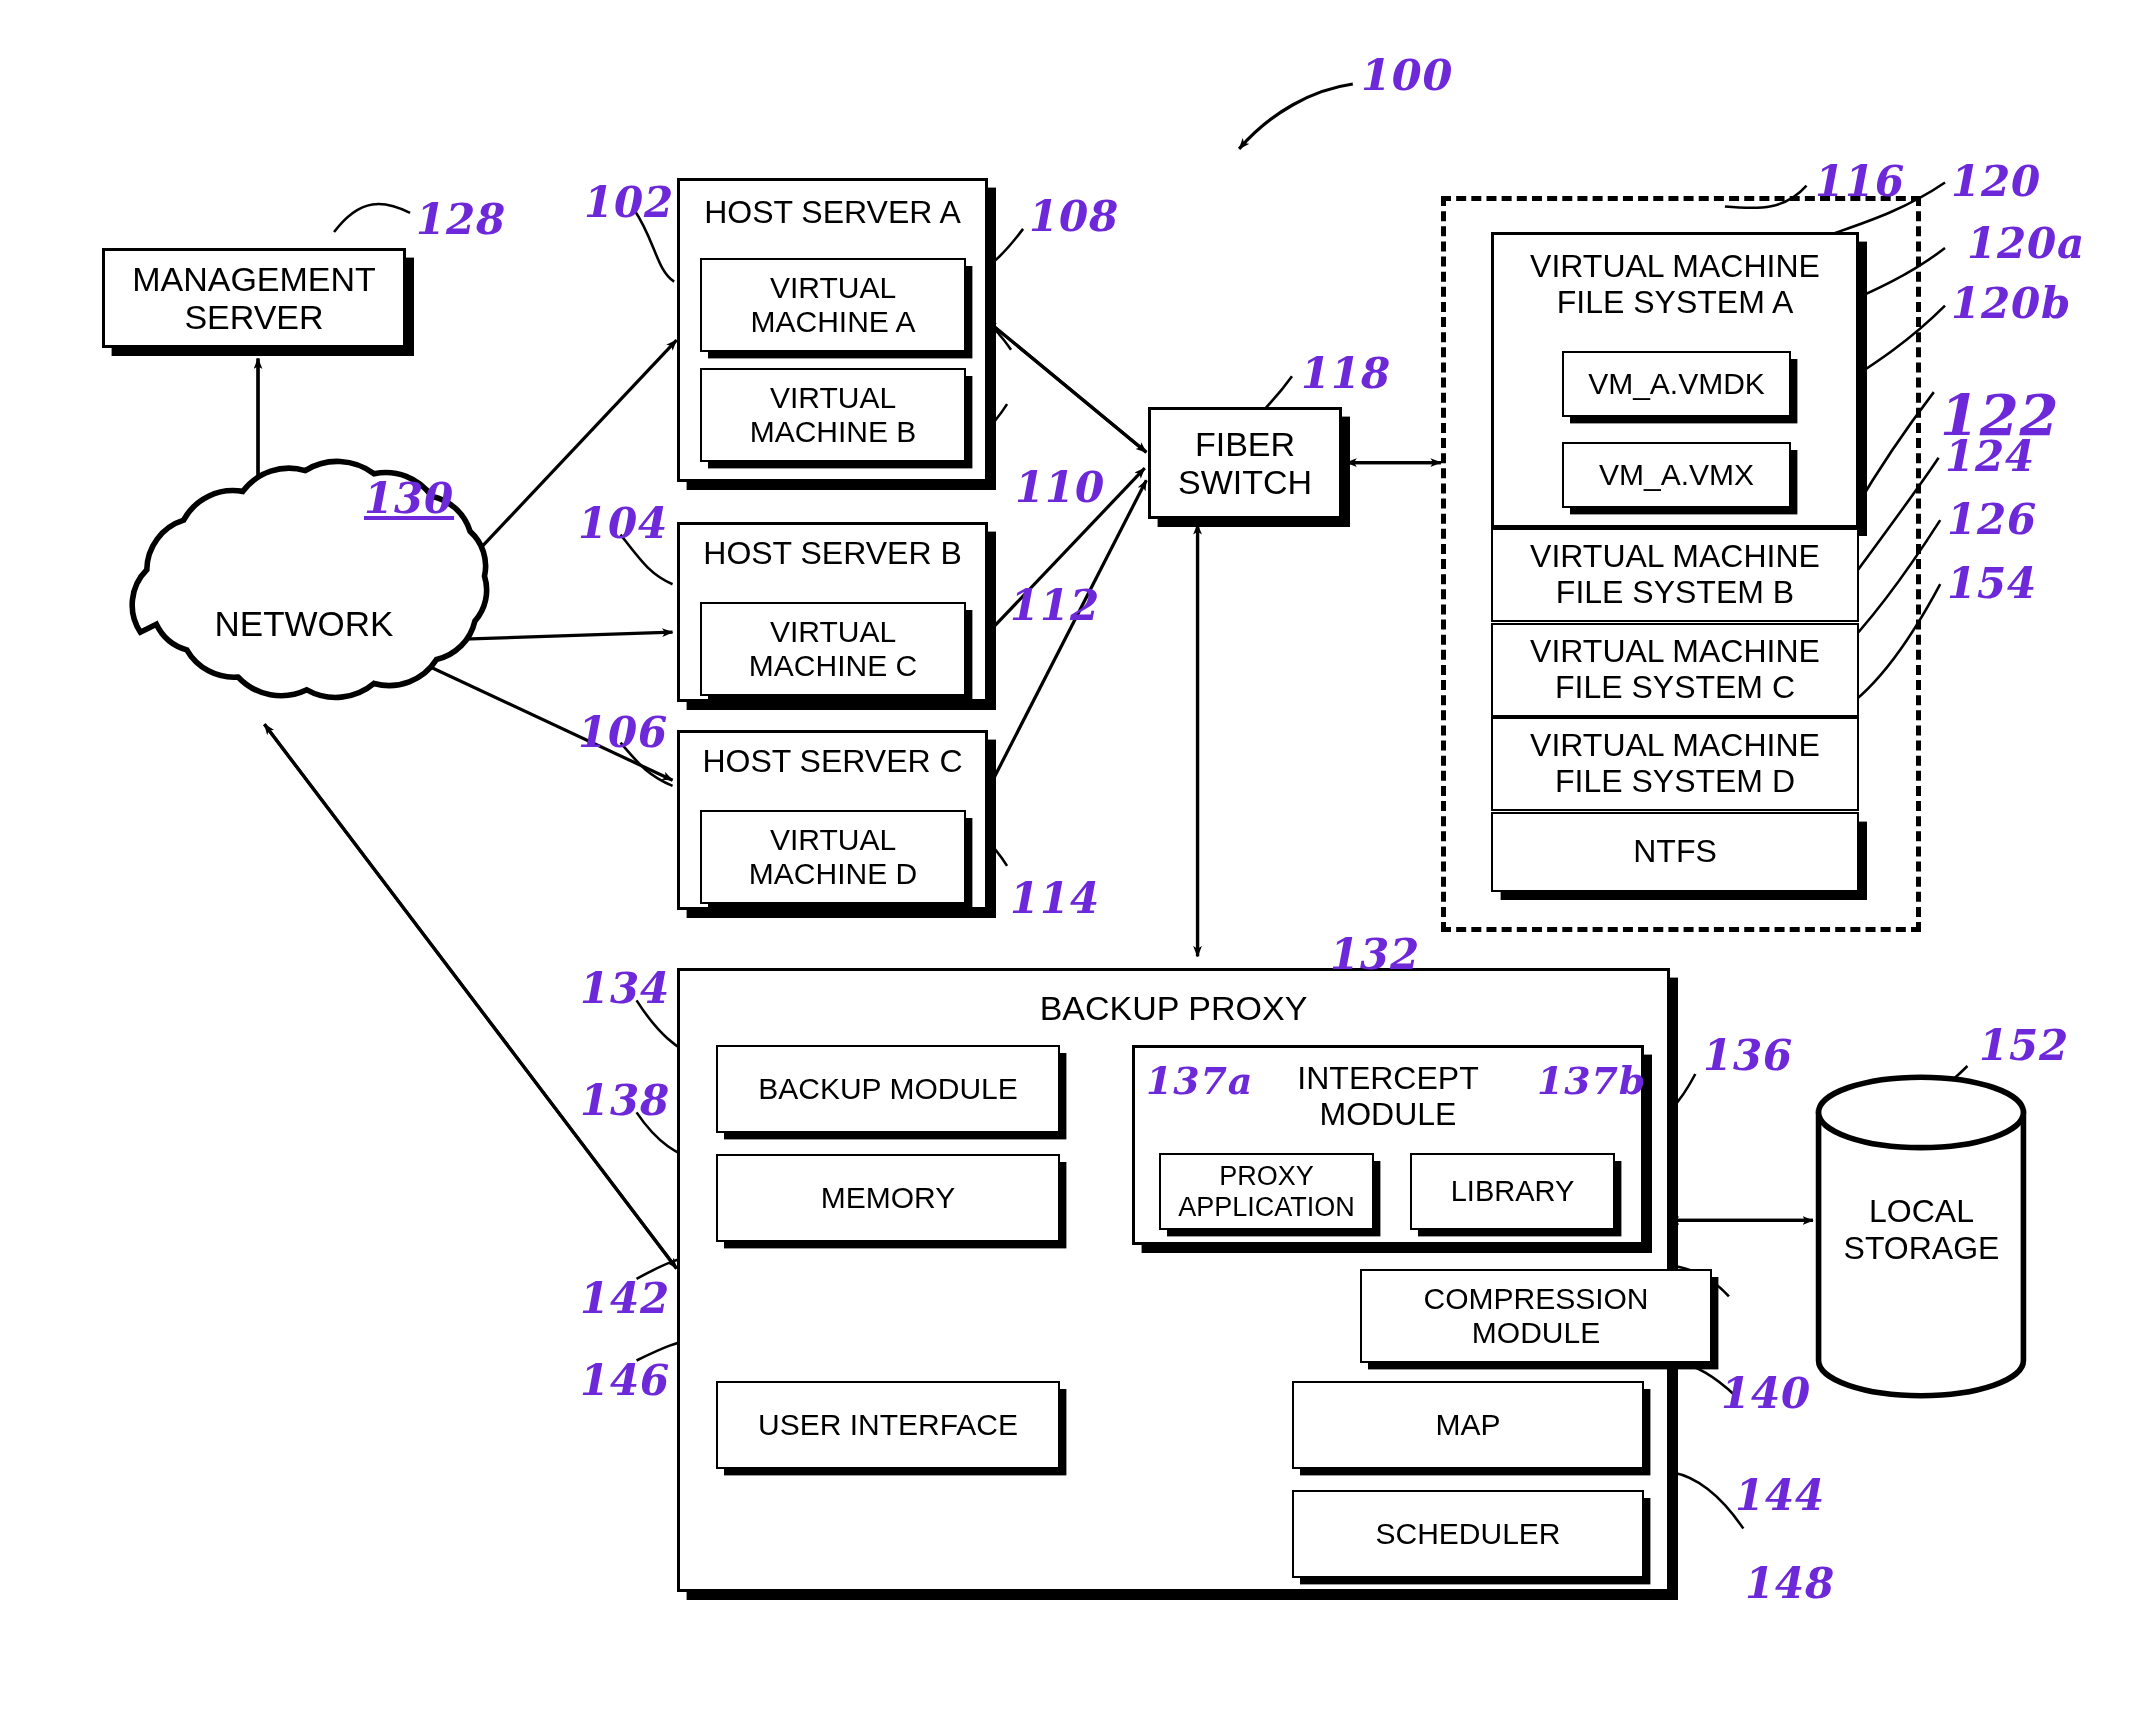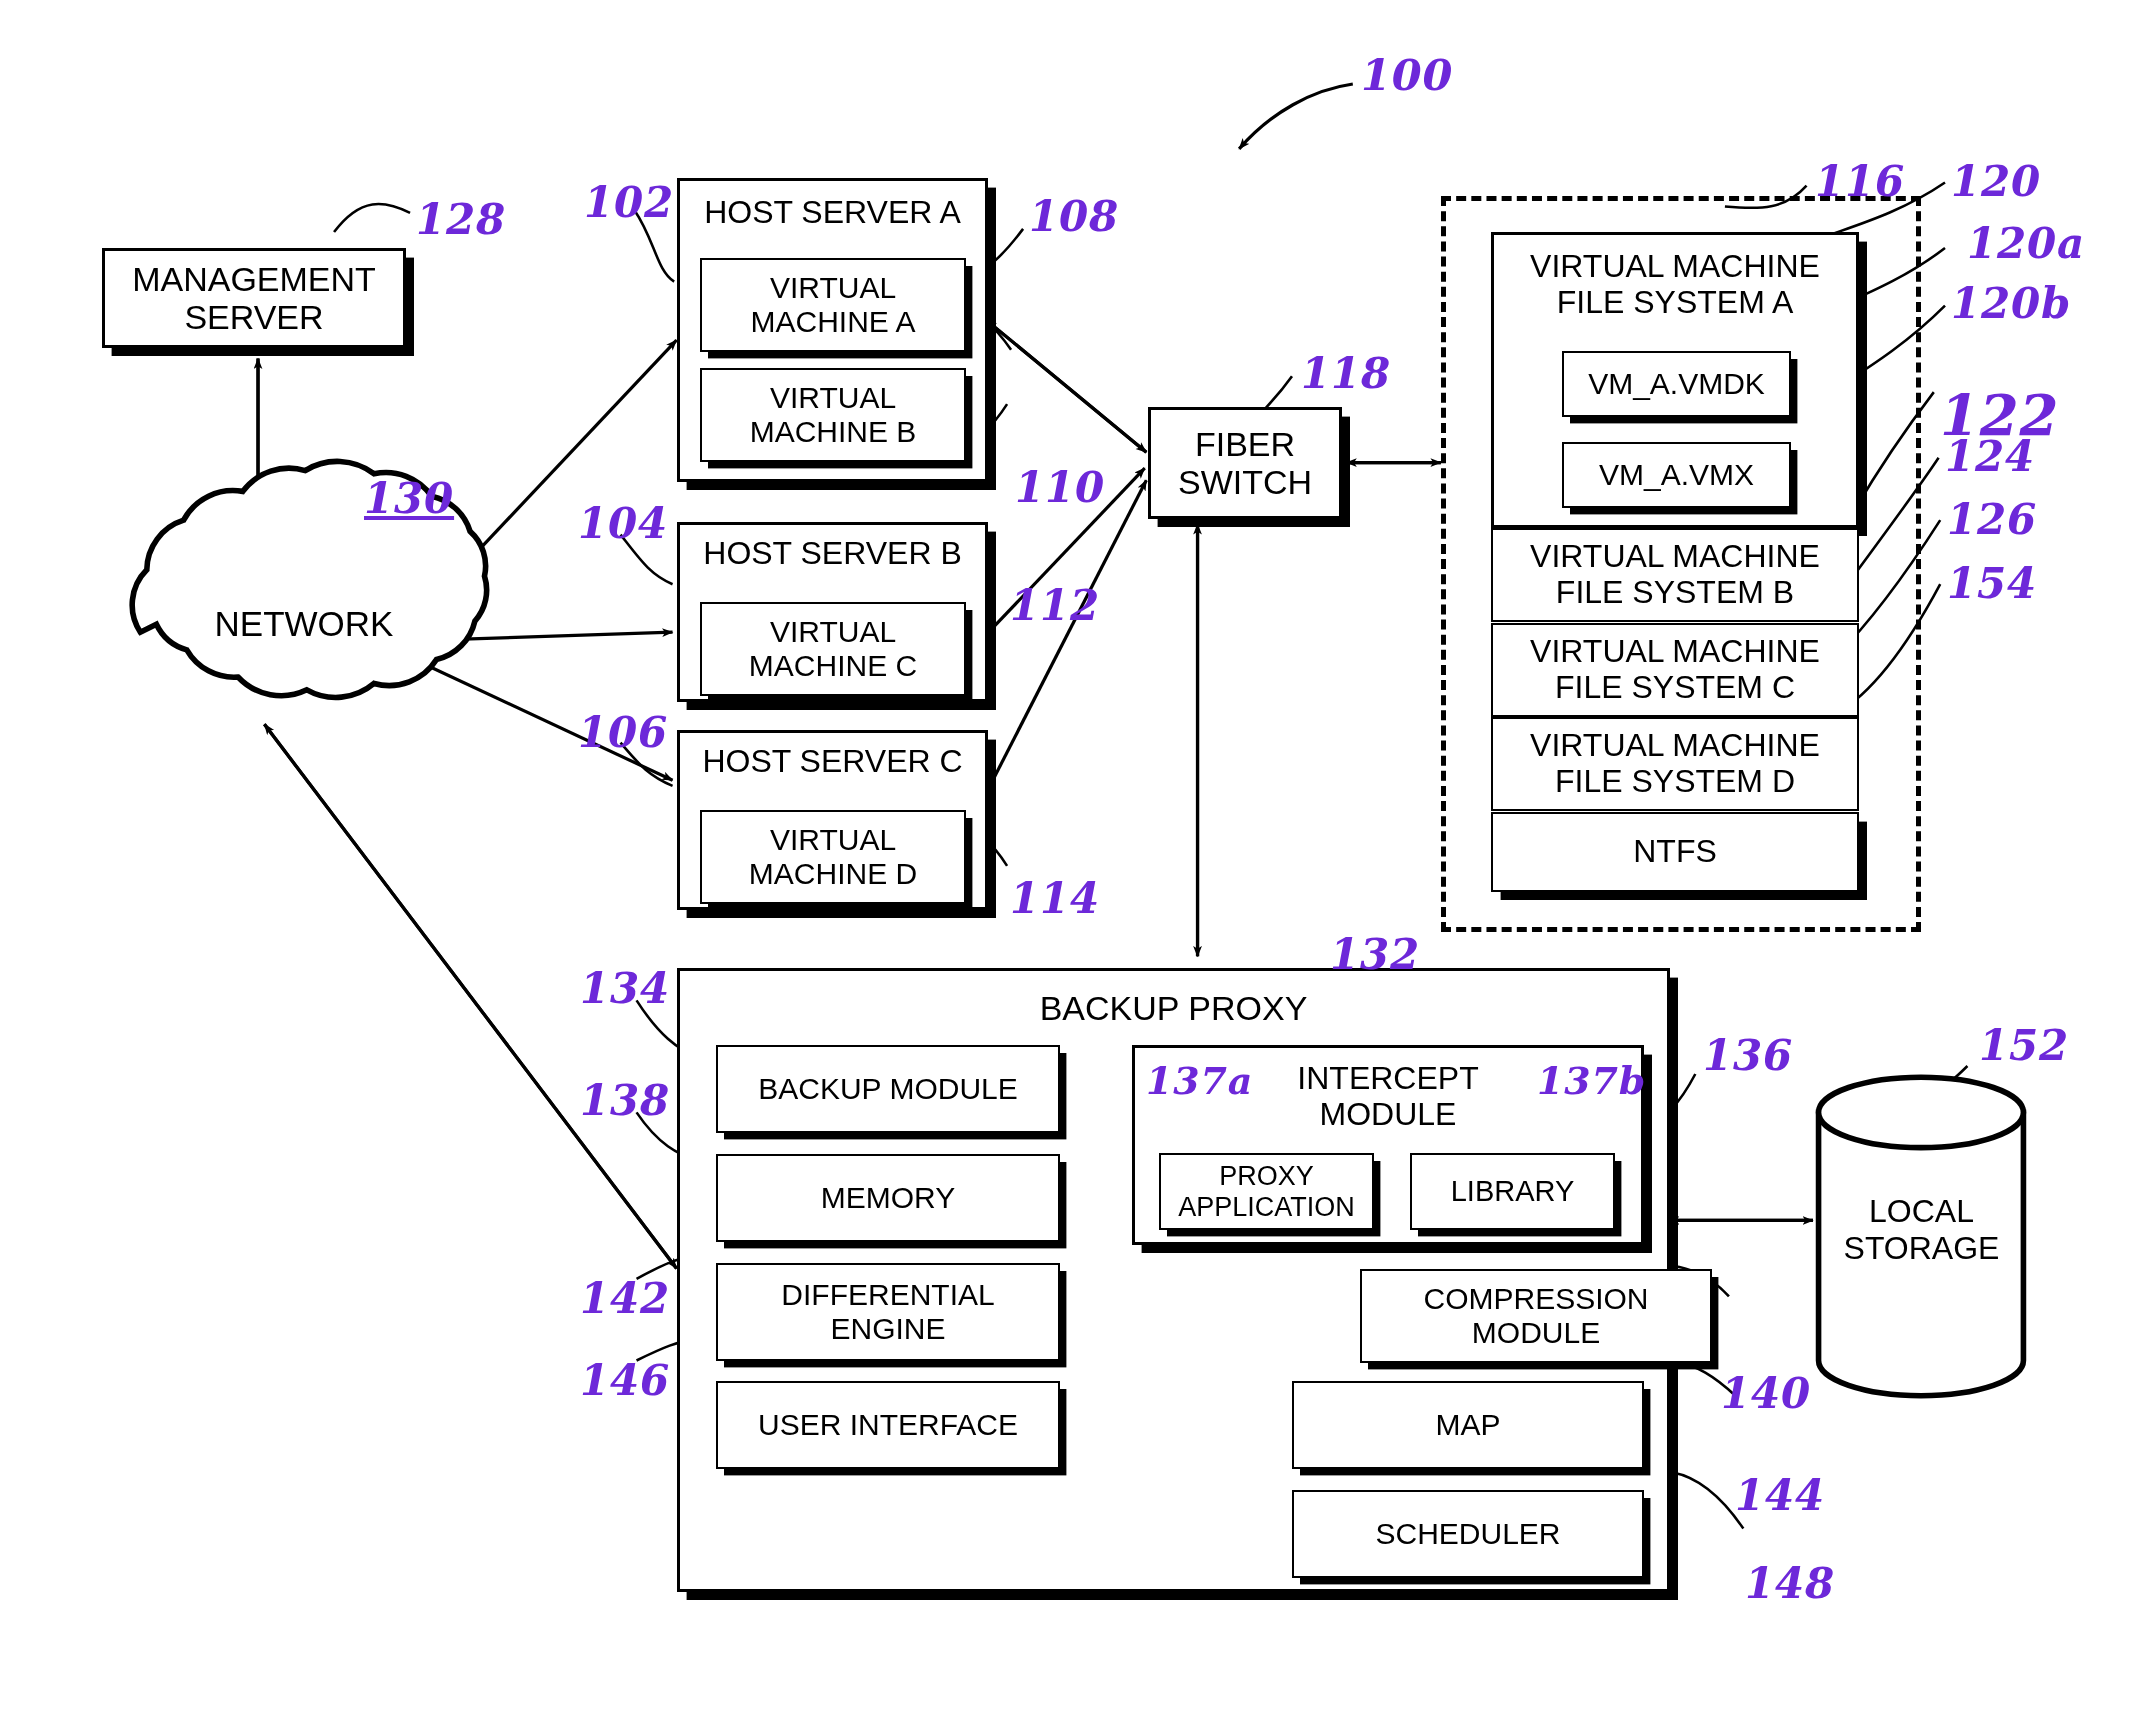--- a/index.html
+++ b/index.html
@@ -263,24 +263,20 @@
     <div class="ttl">BACKUP  PROXY</div>
   </div>
   <div class="ref" style="left:1330px;top:930px;font-size:42px;">132</div>
 
   <div class="pbox thin" style="left:716px;top:1045px;width:344px;height:88px;font-size:30px;">
     <div class="ttl">BACKUP MODULE</div>
   </div>
   <div class="pbox thin" style="left:716px;top:1154px;width:344px;height:88px;font-size:30px;">
     <div class="ttl">MEMORY</div>
   </div>
-  <div class="pbox thin" style="left:716px;top:1263px;width:344px;height:98px;font-size:30px;">
-    <div class="ttl">DIFFERENTIAL
-ENGINE</div>
-  </div>
   <div class="pbox thin" style="left:716px;top:1381px;width:344px;height:88px;font-size:30px;">
     <div class="ttl">USER INTERFACE</div>
   </div>
 
   <div class="ref" style="left:580px;top:964px;font-size:42px;">134</div>
   <div class="ref" style="left:580px;top:1076px;font-size:42px;">138</div>
   <div class="ref" style="left:580px;top:1274px;font-size:42px;">142</div>
   <div class="ref" style="left:580px;top:1356px;font-size:42px;">146</div>
 
   <div class="pbox container" style="left:1132px;top:1045px;width:512px;height:200px;font-size:32px;padding-top:12.8px;">

